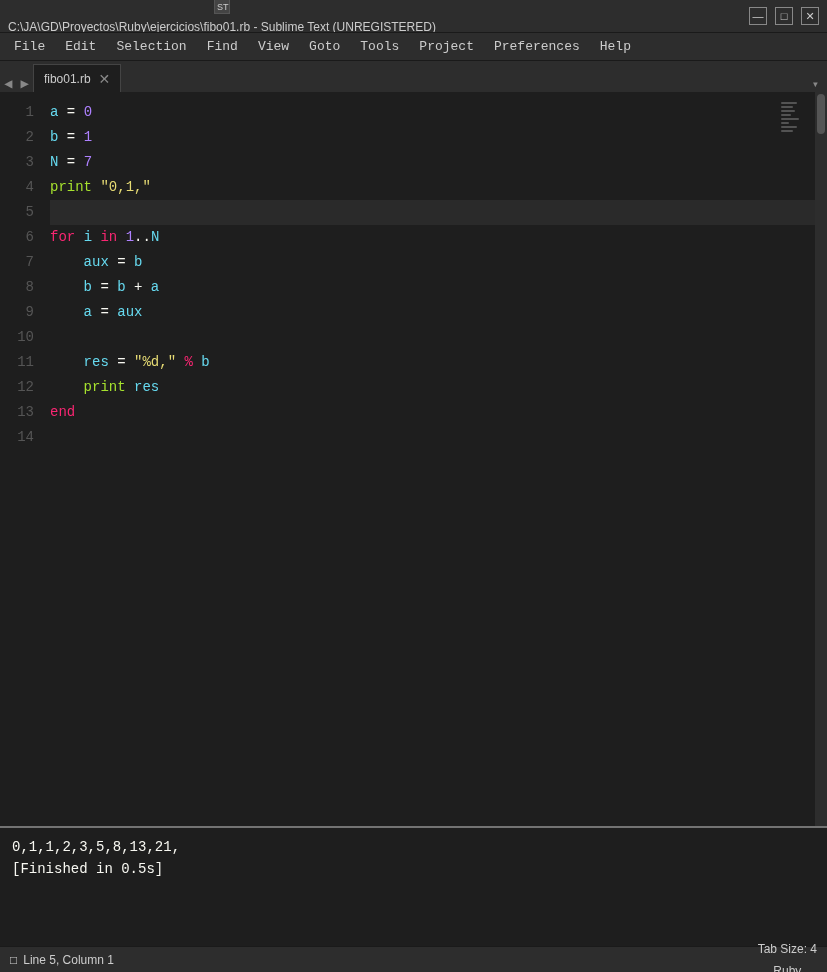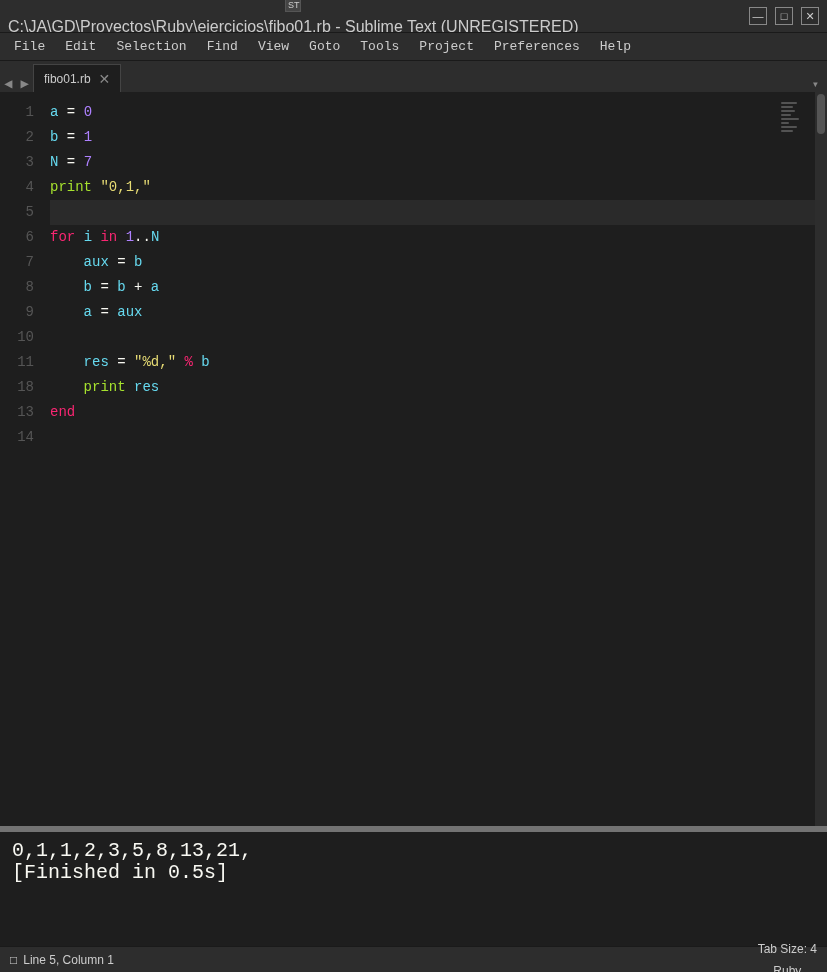--- a/index.html
+++ b/index.html
@@ -34,21 +34,21 @@
       height: 16px;
       background: #555;
       display: flex;
       align-items: center;
       justify-content: center;
       font-size: 10px;
       color: #aaa;
     }
     #title-text {
       font-family: Arial, sans-serif;
-      font-size: 16px;
+      font-size: 12px;
       color: #ccc;
     }
     #window-controls {
       display: flex;
       gap: 8px;
     }
     .win-btn {
       width: 18px;
       height: 18px;
       background: none;
@@ -191,25 +191,25 @@
     .var { color: #66d9ef; } 
     .num { color: #ae81ff; } 
     .str { color: #e6db74; } 
     .op { color: #f8f8f2; } 
     .fn { color: #a6e22e; } 
     .pct { color: #f92672; } 
 
     
     #output-panel {
       background: #1e1e1e;
-      border-top: 6px solid #737373;
+      border-top: 2px solid #737373;
       height: 120px;
       flex-shrink: 0;
       padding: 8px 12px;
-      font-size: 20px;
+      font-size: 14px;
       line-height: 22px;
       color: #f8f8f2;
     }
 
     
     #status-bar {
       background: #2d2d2d;
       height: 26px;
       display: flex;
       align-items: center;
@@ -301,21 +301,21 @@
       <div>2</div>
       <div>3</div>
       <div>4</div>
       <div>5</div>
       <div>6</div>
       <div>7</div>
       <div>8</div>
       <div>9</div>
       <div>10</div>
       <div>11</div>
-      <div>18</div>
+      <div>12</div>
       <div>13</div>
       <div>14</div>
     </div>
 
     <div id="code-content">
 
       <span class="code-line"><span class="var">a</span><span class="op"> = </span><span class="num">0</span></span>
 
       <span class="code-line"><span class="var">b</span><span class="op"> = </span><span class="num">1</span></span>
 

